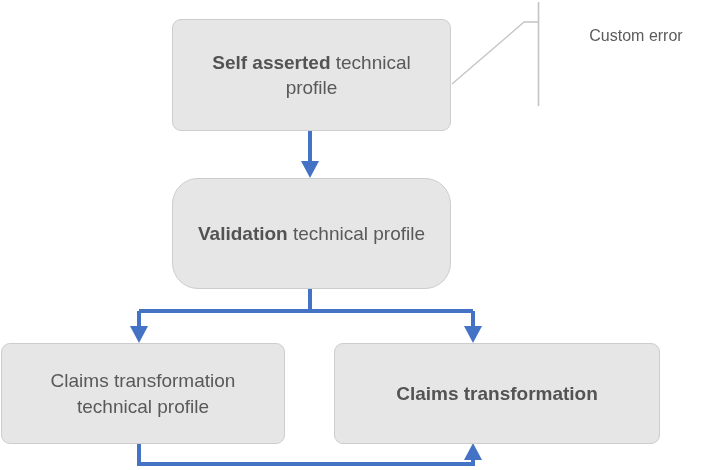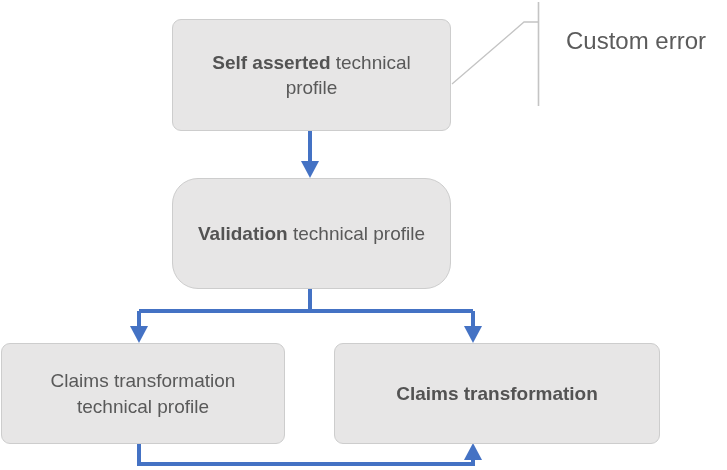--- a/index.html
+++ b/index.html
@@ -54,21 +54,21 @@
   #node-claims-tp     { left: 1px;   top: 343px; width: 284px; height: 101px; font-size: 19px; }
   #node-claims        { left: 334px; top: 343px; width: 326px; height: 101px; }
 
   #callout-label {
     position: absolute;
     left: 556px;
     top: 24px;
     width: 160px;
     text-align: center;
     color: #5b5b5b;
-    font-size: 24px;
+    font-size: 16px;
     line-height: 1.45;
   }
 </style>
 </head>
 <body>
 
 <div id="canvas">
 
   <svg id="edges" viewBox="0 0 727 470" width="727" height="470" xmlns="http://www.w3.org/2000/svg">
 

